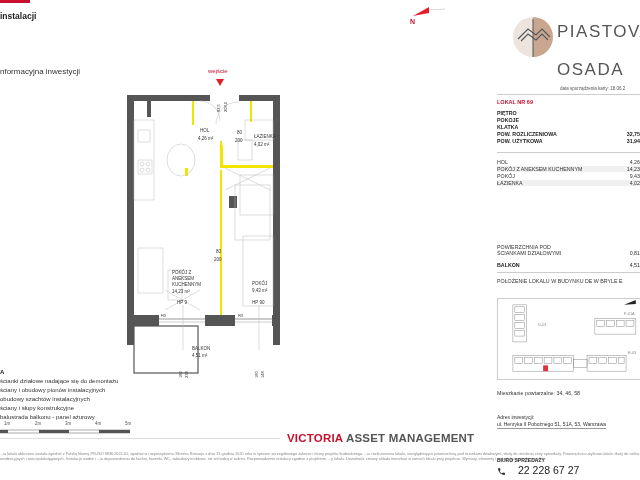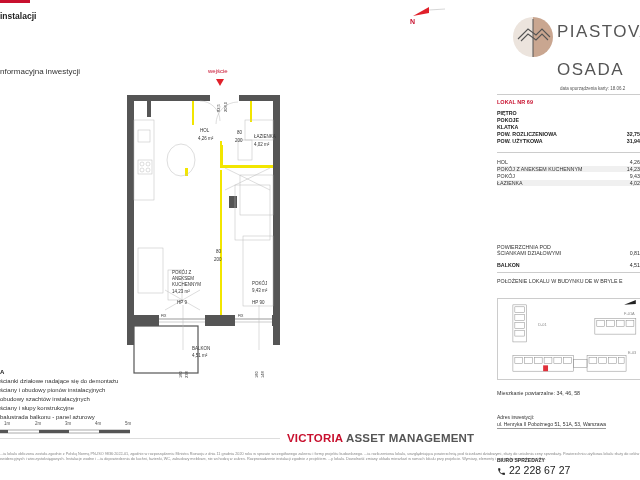--- a/index.html
+++ b/index.html
@@ -24,21 +24,21 @@
   .room-row.shade { background: #f0f0f0; }
 
   .section-label { left: 497px; font-size: 5.3px; color: #333; }
 
   .keyplan { left: 497px; top: 298px; width: 143px; height: 82px; border: 1px solid #ccc; border-right: none; }
 
   .repeat { left: 497px; top: 390px; font-size: 5.3px; color: #333; white-space: nowrap; }
   .addr-label { left: 497px; top: 414px; font-size: 5px; color: #333; }
   .addr-val { left: 497px; top: 421px; font-size: 5px; color: #333; white-space: nowrap; border-bottom: 1px solid #999; padding-bottom: 1px; }
   .biuro { left: 497px; top: 457px; font-size: 5px; font-weight: bold; color: #222; }
-  .phone { left: 497px; top: 464px; font-size: 10.5px; color: #222; white-space: nowrap; display: flex; align-items: flex-end; gap: 3px; }
+  .phone { left: 497px; top: 464px; font-size: 10.5px; color: #222; white-space: nowrap; display: flex; align-items: flex-end; gap: 12px; }
 
   .legend-title { left: 0; top: 369px; font-size: 6px; font-weight: bold; color: #222; }
   .legend-item { left: 0; font-size: 6px; color: #333; white-space: nowrap; }
   .scale-bar { left: 0; top: 429px; width: 130px; height: 5px; }
   .scale-lbl { top: 421px; font-size: 4.5px; color: #555; }
 
   .victoria { left: 287px; top: 432px; font-size: 11.5px; font-weight: bold; white-space: nowrap; letter-spacing: 0.2px; }
   .victoria .red { color: #c8102e; }
   .victoria .gray { color: #555; }
   .footer-line { left: 0; top: 438px; width: 280px; height: 1px; background: #ddd; }

